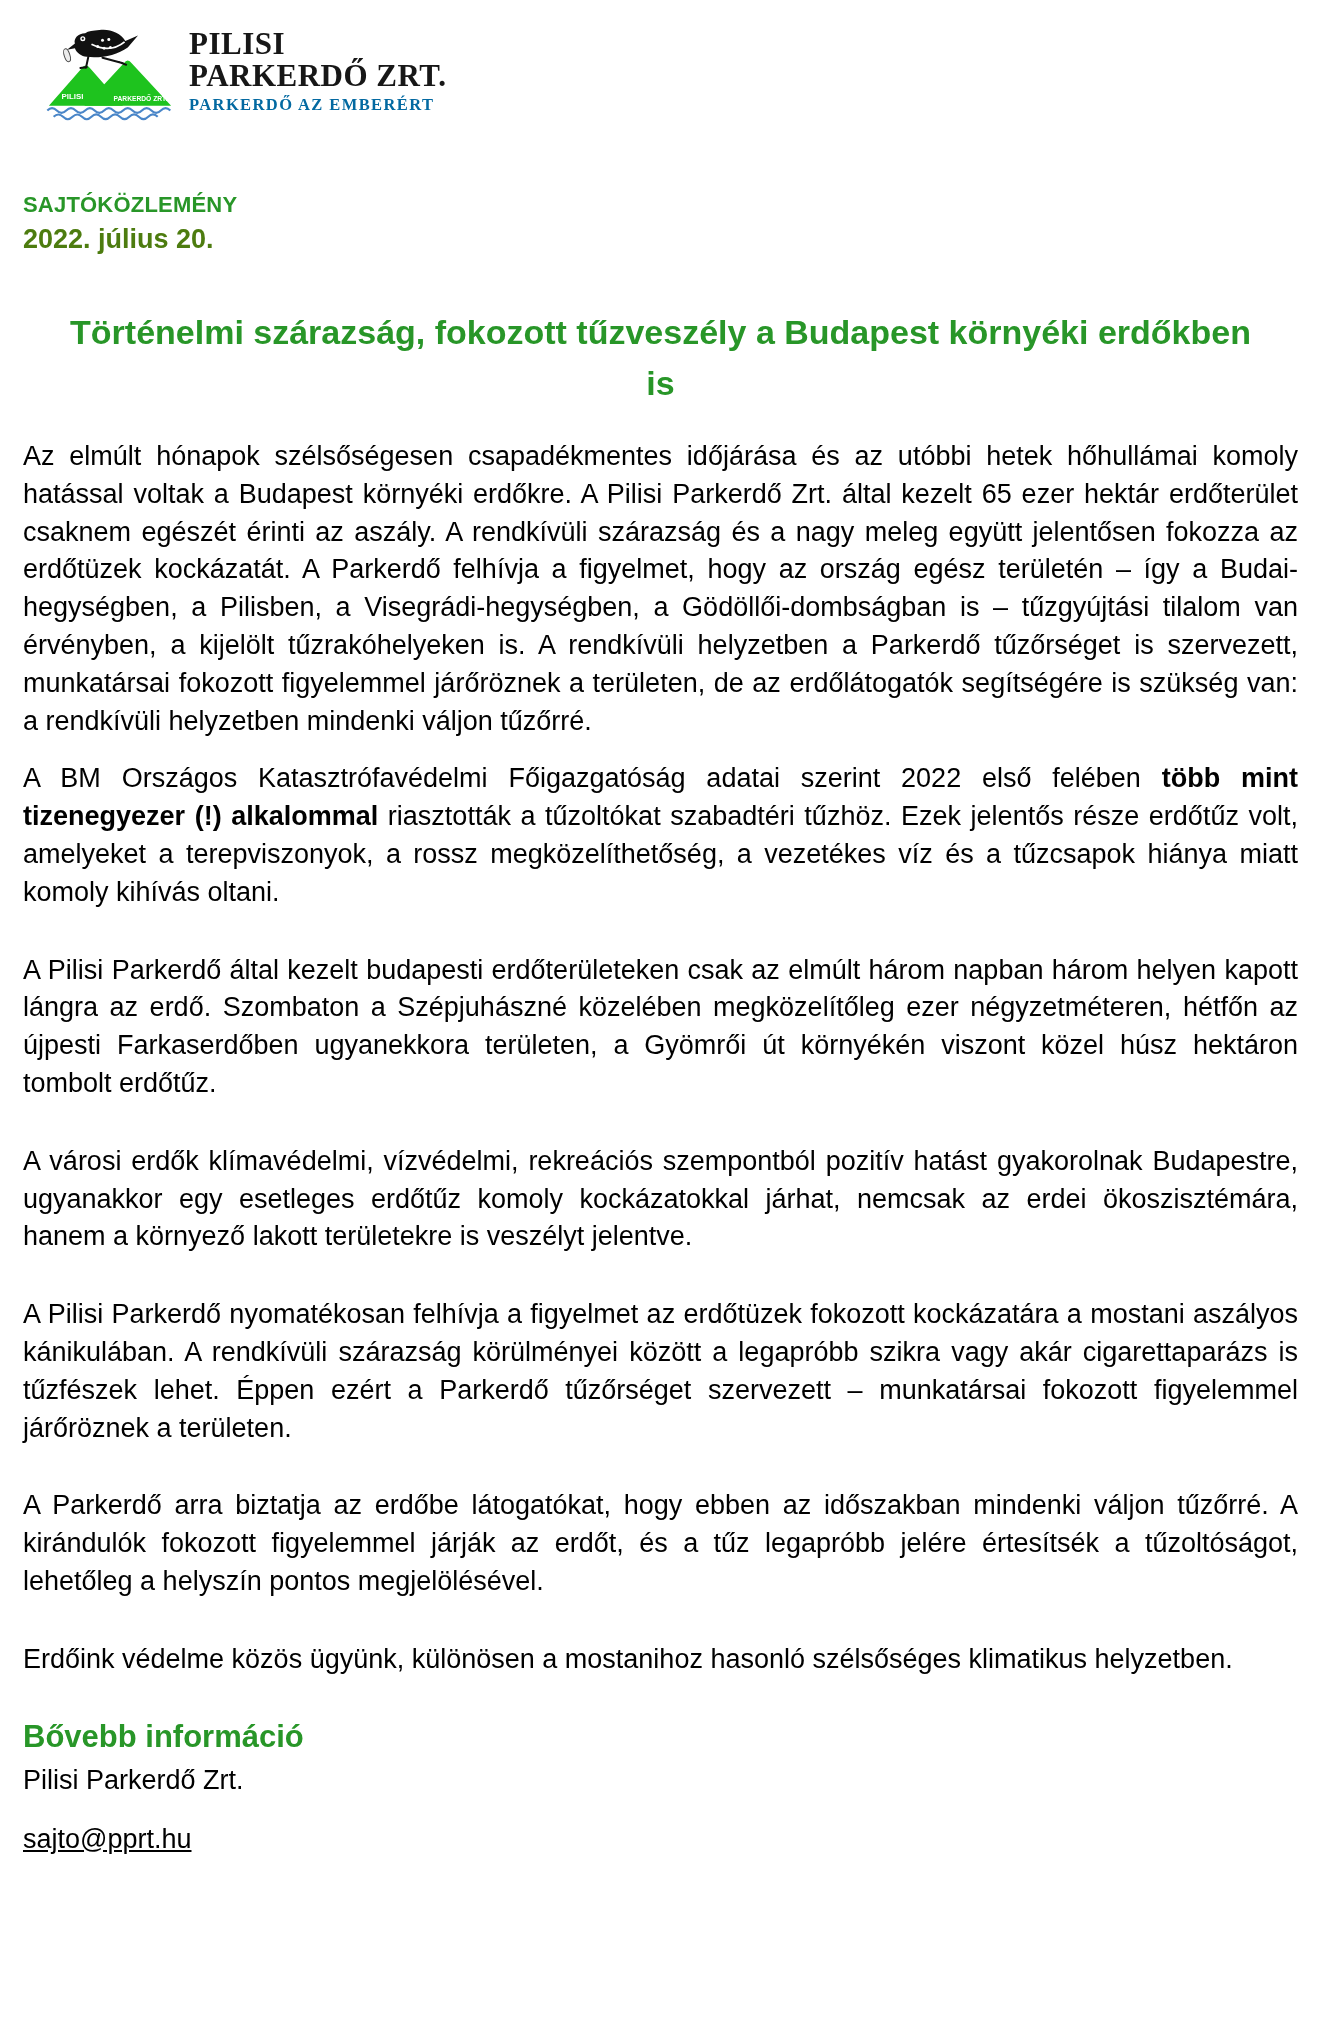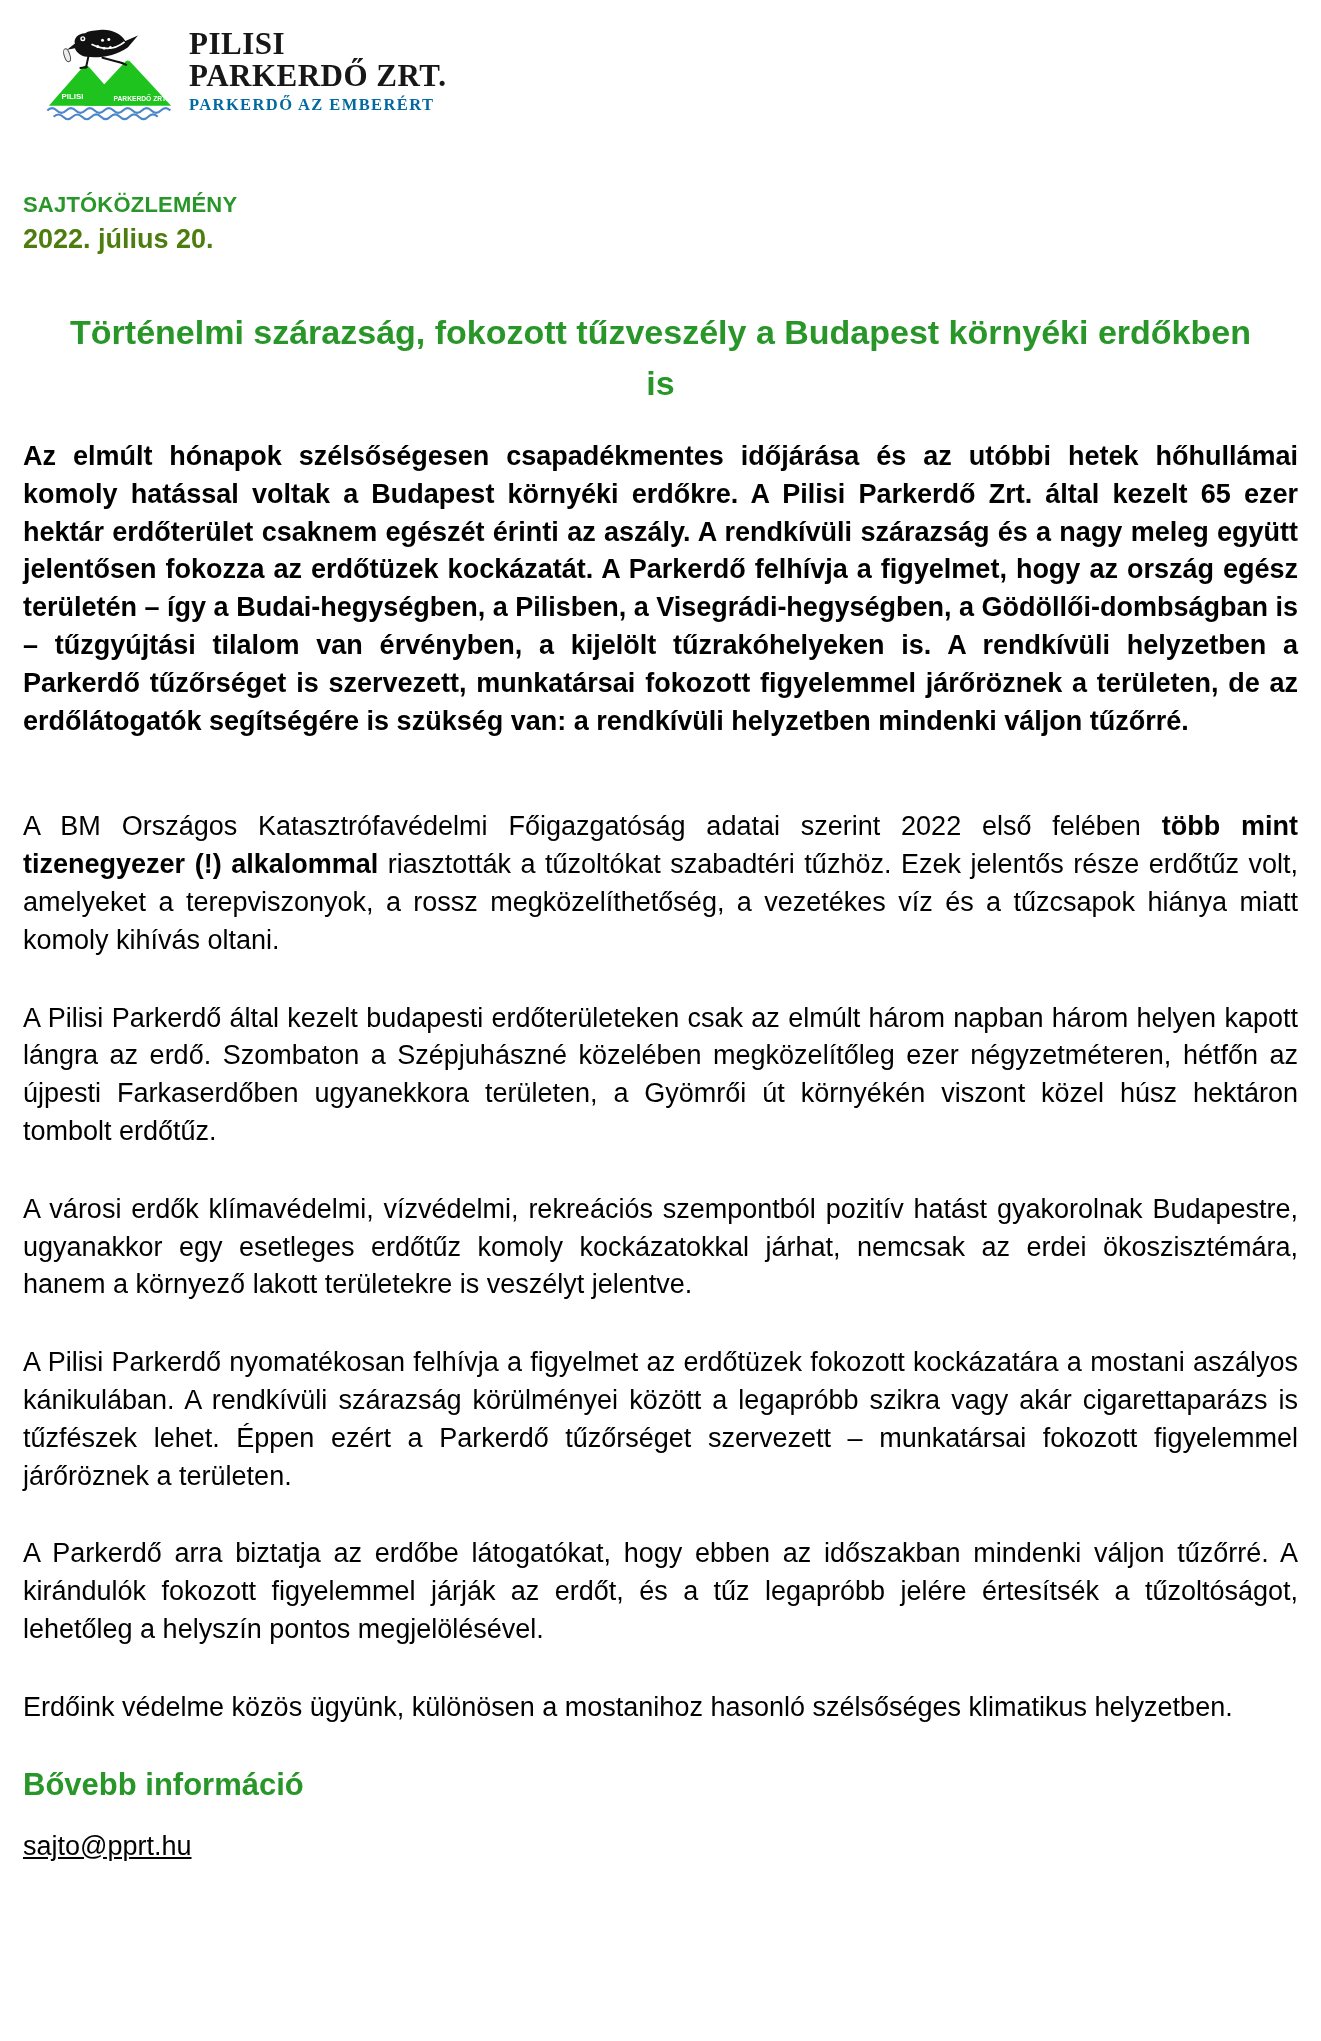--- a/index.html
+++ b/index.html
@@ -40,21 +40,21 @@
     text-align:center;
     font-size:34px;font-weight:700;color:#289628;
     line-height:1.5;
   }
   
   .body-text p{
     font-size:27px;line-height:1.4;
     text-align:justify;
     margin:0 0 40px 0;
   }
-  .body-text p.lead{font-weight:700;margin-bottom:68px;}
+  .body-text p.lead{font-weight:400;margin-bottom:20px;}
   .b{font-weight:700;}
   
   .more-info{
     font-size:31px;font-weight:700;color:#289628;
     margin:2px 0 10px 0;
   }
   .footer-org{font-size:27px;margin:0 0 10px 0;}
   .footer-email{
     font-size:27px;color:#000;text-decoration:underline;
     display:inline-block;
@@ -111,16 +111,17 @@
 
     <p>A Pilisi Parkerdő által kezelt budapesti erdőterületeken csak az elmúlt három napban három helyen kapott lángra az erdő. Szombaton a Szépjuhászné közelében megközelítőleg ezer négyzetméteren, hétfőn az újpesti Farkaserdőben ugyanekkora területen, a Gyömrői út környékén viszont közel húsz hektáron tombolt erdőtűz.</p>
     <p>A városi erdők klímavédelmi, vízvédelmi, rekreációs szempontból pozitív hatást gyakorolnak Budapestre, ugyanakkor egy esetleges erdőtűz komoly kockázatokkal járhat, nemcsak az erdei ökoszisztémára, hanem a környező lakott területekre is veszélyt jelentve.</p>
     <p>A Pilisi Parkerdő nyomatékosan felhívja a figyelmet az erdőtüzek fokozott kockázatára a mostani aszályos kánikulában. A rendkívüli szárazság körülményei között a legapróbb szikra vagy akár cigarettaparázs is tűzfészek lehet. Éppen ezért a Parkerdő tűzőrséget szervezett – munkatársai fokozott figyelemmel járőröznek a területen.</p>
     <p>A Parkerdő arra biztatja az erdőbe látogatókat, hogy ebben az időszakban mindenki váljon tűzőrré. A kirándulók fokozott figyelemmel járják az erdőt, és a tűz legapróbb jelére értesítsék a tűzoltóságot, lehetőleg a helyszín pontos megjelölésével.</p>
     <p>Erdőink védelme közös ügyünk, különösen a mostanihoz hasonló szélsőséges klimatikus helyzetben.</p>
   </div>
 
   <div>
     <div class="more-info">Bővebb információ</div>
+    <div class="footer-org">Pilisi Parkerdő Zrt.</div>
     <a href="#" class="footer-email">sajto@pprt.hu</a>
   </div>
 
 </div>
 
 </body></html>

